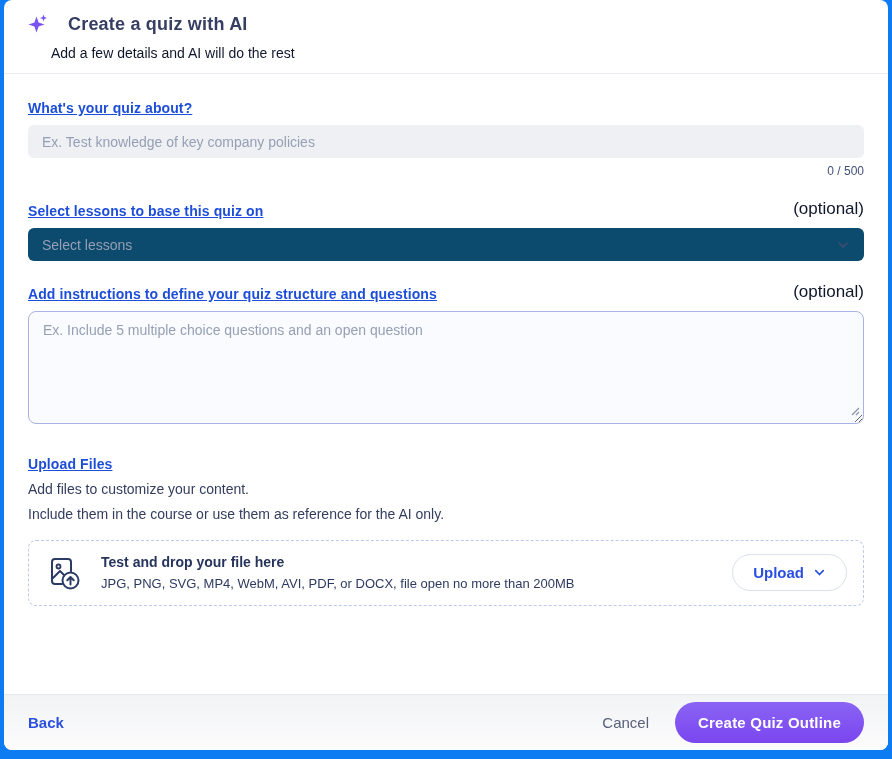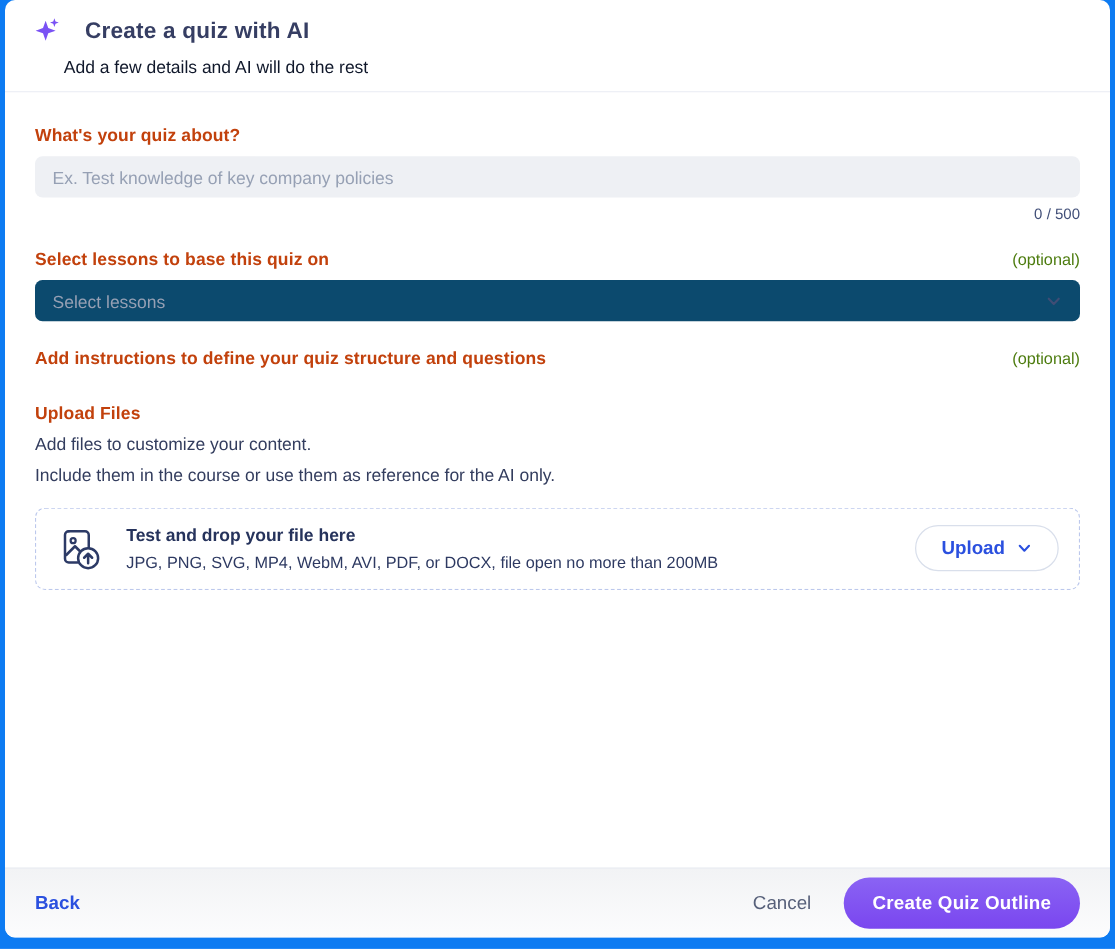--- a/index.html
+++ b/index.html
@@ -30,28 +30,29 @@
   }
   .title-row { display: flex; align-items: center; gap: 18px; }
   .title {
     font-size: 18px; font-weight: 700; color: #363e63;
     letter-spacing: .2px;
   }
   .subtitle { margin-top: 9px; font-size: 14px; color: #0f172a; margin-left: 25px; }
   
   .main { flex: 1; padding: 26px 24px 0 24px; background: #fff; }
   .field-label {
-    font-size: 14px; font-weight: 700; color: #c2410c;
+    font-size: 14px; font-weight: 700; color: #1d4ed8;
     letter-spacing: .1px;
+    text-decoration: underline;
   }
   .label-row {
     display: flex; justify-content: space-between; align-items: flex-end;
     margin-bottom: 9px;
   }
-  .optional { font-size: 13px; font-weight: 400; color: #4d7c0f; }
+  .optional { font-size: 17px; font-weight: 400; color: #0f172a; }
   .text-input {
     width: 100%; height: 33px;
     background: #eef0f4; border: none; border-radius: 6px;
     padding: 0 14px; font-size: 14px; color: #24315c; outline: none;
     font-family: "Liberation Sans", sans-serif;
   }
   .text-input::placeholder { color: #96a0b4; }
   .counter {
     text-align: right; font-size: 12px; color: #414f78;
     margin-top: 6px;
@@ -157,20 +158,29 @@
               <polyline points="3,5 7,9.2 11,5" fill="none" stroke="#3f4d75" stroke-width="1.7" stroke-linecap="round" stroke-linejoin="round"></polyline>
             </svg>
           </span>
         </div>
       </div>
 
       <div class="section">
         <div class="label-row">
           <label class="field-label">Add instructions to define your quiz structure and questions</label>
           <span class="optional">(optional)</span>
+        </div>
+        <div class="ta-wrap">
+          <textarea class="instr-textarea" placeholder="Ex. Include 5 multiple choice questions and an open question" style=""></textarea>
+          <span class="resize-grip">
+            <svg width="11" height="11" viewBox="0 0 11 11">
+              <line x1="3" y1="10" x2="10" y2="3" stroke="#8a93ab" stroke-width="1.2"></line>
+              <line x1="7" y1="10" x2="10" y2="7" stroke="#8a93ab" stroke-width="1.2"></line>
+            </svg>
+          </span>
         </div>
       </div>
 
       <div class="upload-section">
         <div class="field-label">Upload Files</div>
         <div class="upload-desc">Add files to customize your content.</div>
         <div class="upload-desc" style="margin-top:5px;">Include them in the course or use them as reference for the AI only.</div>
 
         <div class="dropzone">
           <span style="display:inline-flex;">

